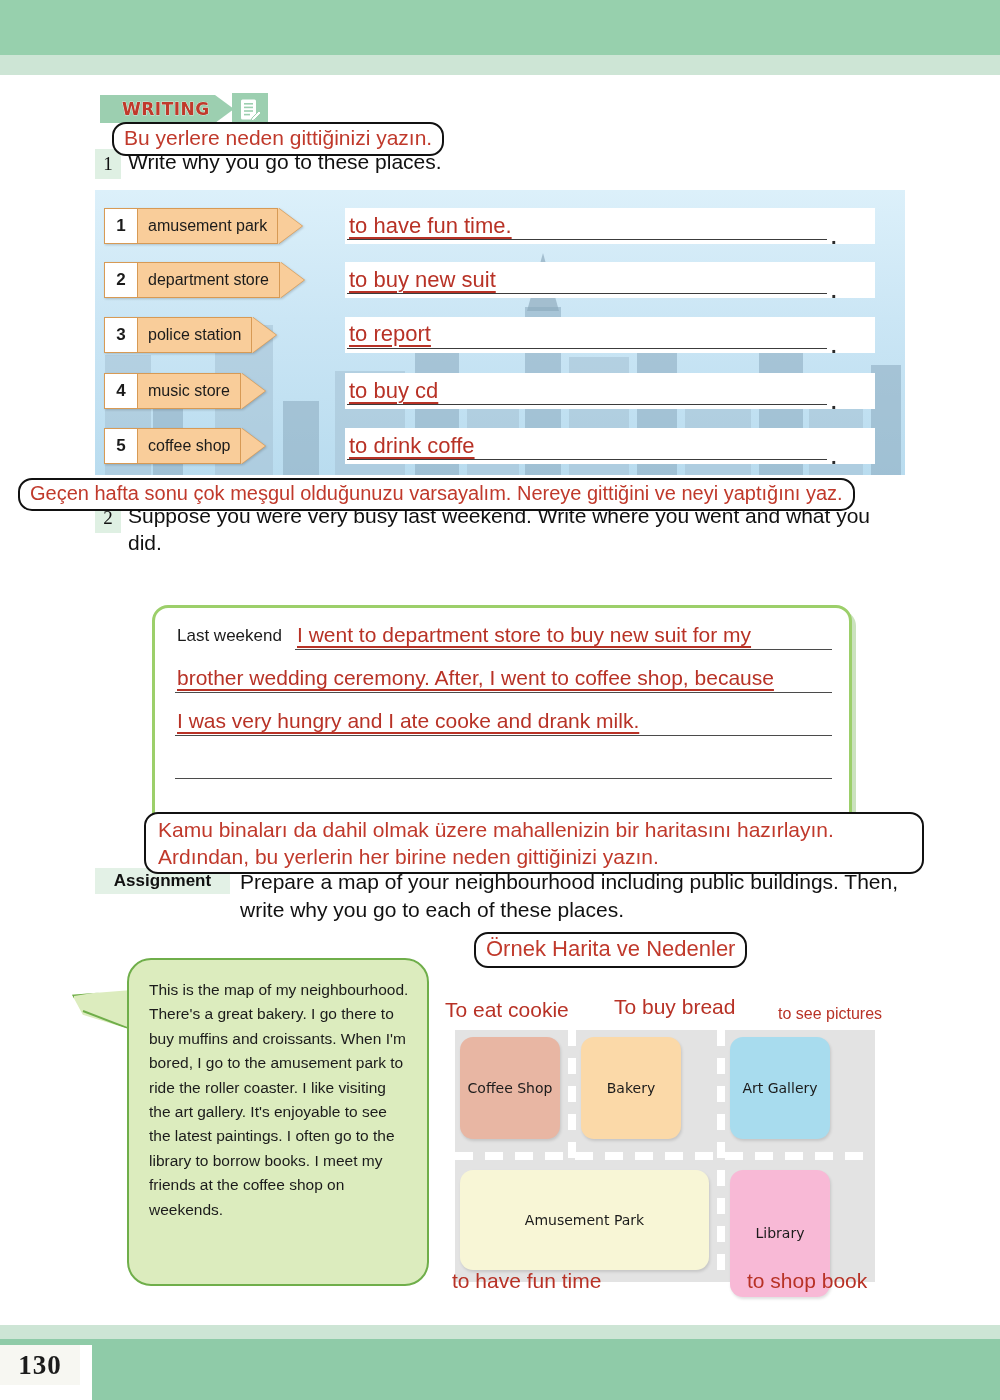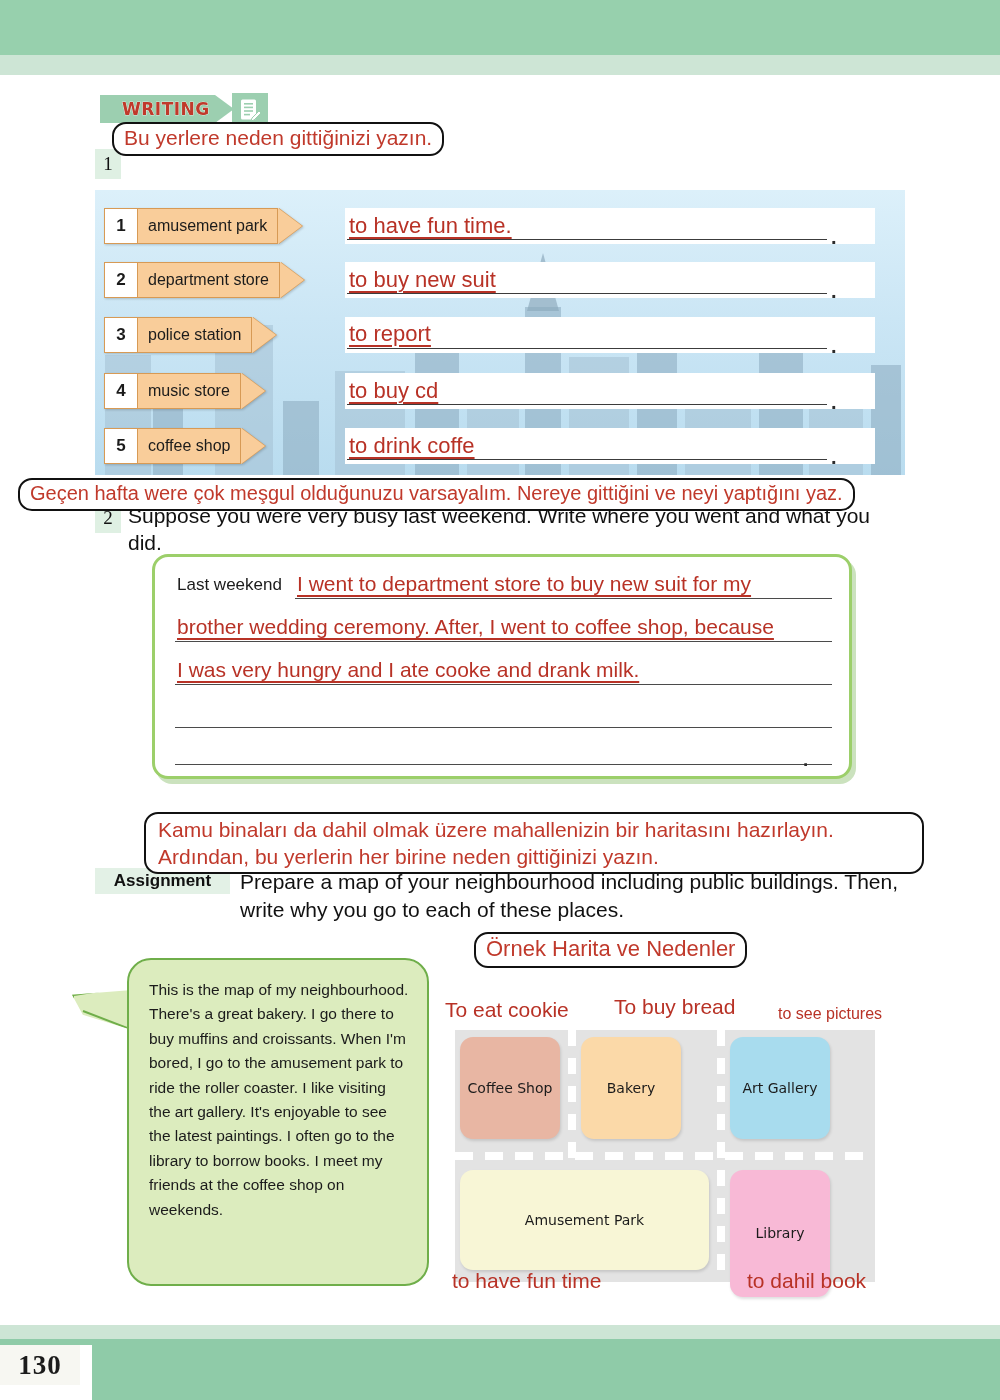--- a/index.html
+++ b/index.html
@@ -135,21 +135,21 @@
     font-size:22px; color:#b83226;
     font-family:"Liberation Sans", sans-serif;
     text-decoration:underline;
     text-decoration-color:#b83226;
     text-underline-offset:4px;
     white-space:nowrap;
   }
 
   
   .greenbox{
-    position:absolute; top:554px; left:152px; width:700px; height:225px;
+    position:absolute; top:605px; left:152px; width:700px; height:225px;
     background:#ffffff; border:3px solid #9ccf6a; border-radius:16px;
     box-shadow:4px 5px 0 rgba(140,190,110,.45);
   }
   .gb-label{
     position:absolute; top:18px; left:22px;
     font-size:17px; color:#1b1b1b;
   }
   .gb-line{
     position:absolute; height:0; border-bottom:1.4px solid #4b4b4b;
   }
@@ -242,20 +242,21 @@
       <rect x="5" y="5" width="9" height="1.6" fill="#9ccfb0"></rect>
       <rect x="5" y="8.6" width="9" height="1.6" fill="#9ccfb0"></rect>
       <rect x="5" y="12.2" width="9" height="1.6" fill="#9ccfb0"></rect>
       <rect x="5" y="15.8" width="6" height="1.6" fill="#9ccfb0"></rect>
       <path d="M13 20 L20 13 L22 15 L15 22 L12 23 Z" fill="#ffffff" stroke="#9ccfb0" stroke-width="1"></path>
     </svg>
   </div>
 
   <div class="callout c1">Bu yerlere neden gittiğinizi yazın.</div>
   <div class="ex-num n1">1</div>
+  <div class="ex-text ex1-text">Write why you go to these places.</div>
 
   <div class="city-panel">
 
     <div class="bldg l" style="left:10px;  width:46px;  height:120px;"></div>
     <div class="bldg" style="left:58px;  width:30px;  height:86px;"></div>
     <div class="bldg l" style="left:120px; width:58px;  height:150px;"></div>
     <div class="bldg" style="left:188px; width:36px;  height:74px;"></div>
     <div class="bldg l" style="left:240px; width:70px;  height:104px;"></div>
     <div class="bldg" style="left:320px; width:44px;  height:140px;"></div>
     <div class="bldg l" style="left:372px; width:52px;  height:80px;"></div>
@@ -312,21 +313,21 @@
     <div class="tag" style="top:238px;">
       <span class="tag-num">5</span>
       <span class="tag-body">coffee shop</span>
       <span class="tag-arrow"></span>
     </div>
     <div class="answer-line" style="top:269px;"></div>
     <div class="answer-text" style="top:243px;">to drink coffe</div>
     <div class="answer-dot" style="top:256px; left:736px;">.</div>
   </div>
 
-  <div class="callout c2">Geçen hafta were çok meşgul olduğunuzu varsayalım. Nereye gittiğini ve neyi yaptığını yaz.</div>
+  <div class="callout c2">Geçen hafta sonu çok meşgul olduğunuzu varsayalım. Nereye gittiğini ve neyi yaptığını yaz.</div>
   <div class="ex-num n2">2</div>
   <div class="ex-text ex2-text">Suppose you were very busy last weekend. Write where you went and what you did.</div>
 
   <div class="greenbox">
     <span class="gb-label">Last weekend</span>
 
     <div class="gb-line" style="top:41px; left:140px; width:537px;"></div>
     <div class="gb-text" style="top:15px; left:142px;">I went to department store to buy new suit for my</div>
 
     <div class="gb-line" style="top:84px; left:20px; width:657px;"></div>
@@ -359,15 +360,15 @@
     <div class="road-h dash-h" style="top:122px;"></div>
 
     <div class="blk" style="top:7px; left:5px; width:100px; height:102px; background:#e8b6a3;">Coffee Shop</div>
     <div class="blk" style="top:7px; left:275px; width:100px; height:102px; background:#a8dcee;">Art Gallery</div>
     <div class="blk" style="top:7px; left:126px; width:100px; height:102px; background:#fbd9a8;">Bakery</div>
     <div class="blk" style="top:140px; left:5px; width:249px; height:100px; background:#f8f6d6;">Amusement Park</div>
     <div class="blk" style="top:140px; left:275px; width:100px; height:127px; background:#f8b9d6;">Library</div>
   </div>
 
   <div class="maplabel" style="top:1269px; left:452px;">to have fun time</div>
-  <div class="maplabel" style="top:1269px; left:747px;">to dahil book</div>
+  <div class="maplabel" style="top:1269px; left:747px;">to shop book</div>
 
 </div>
 
 </body></html>

